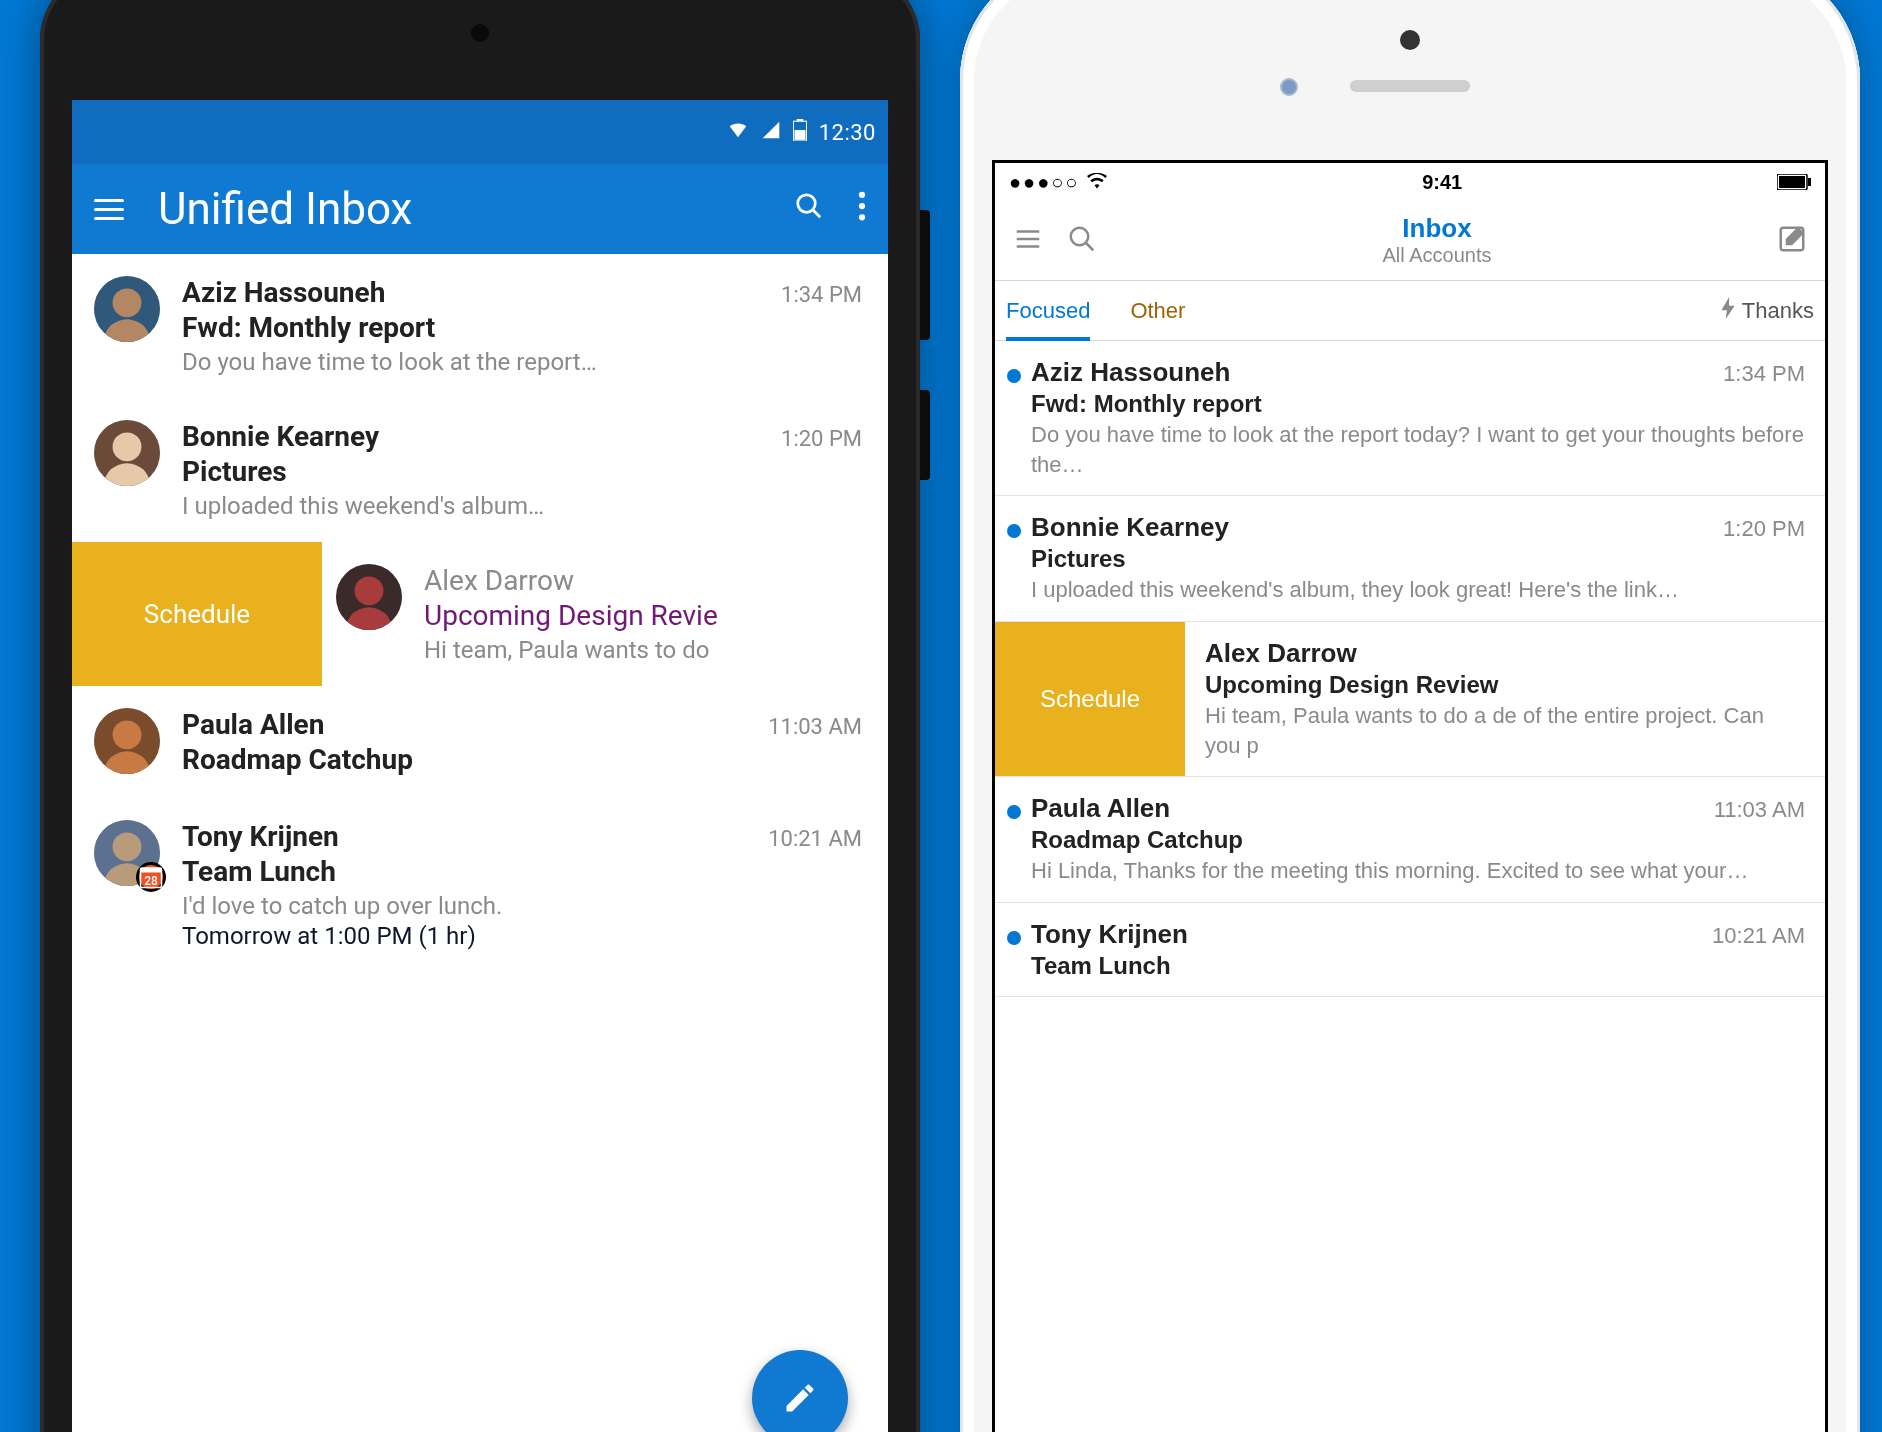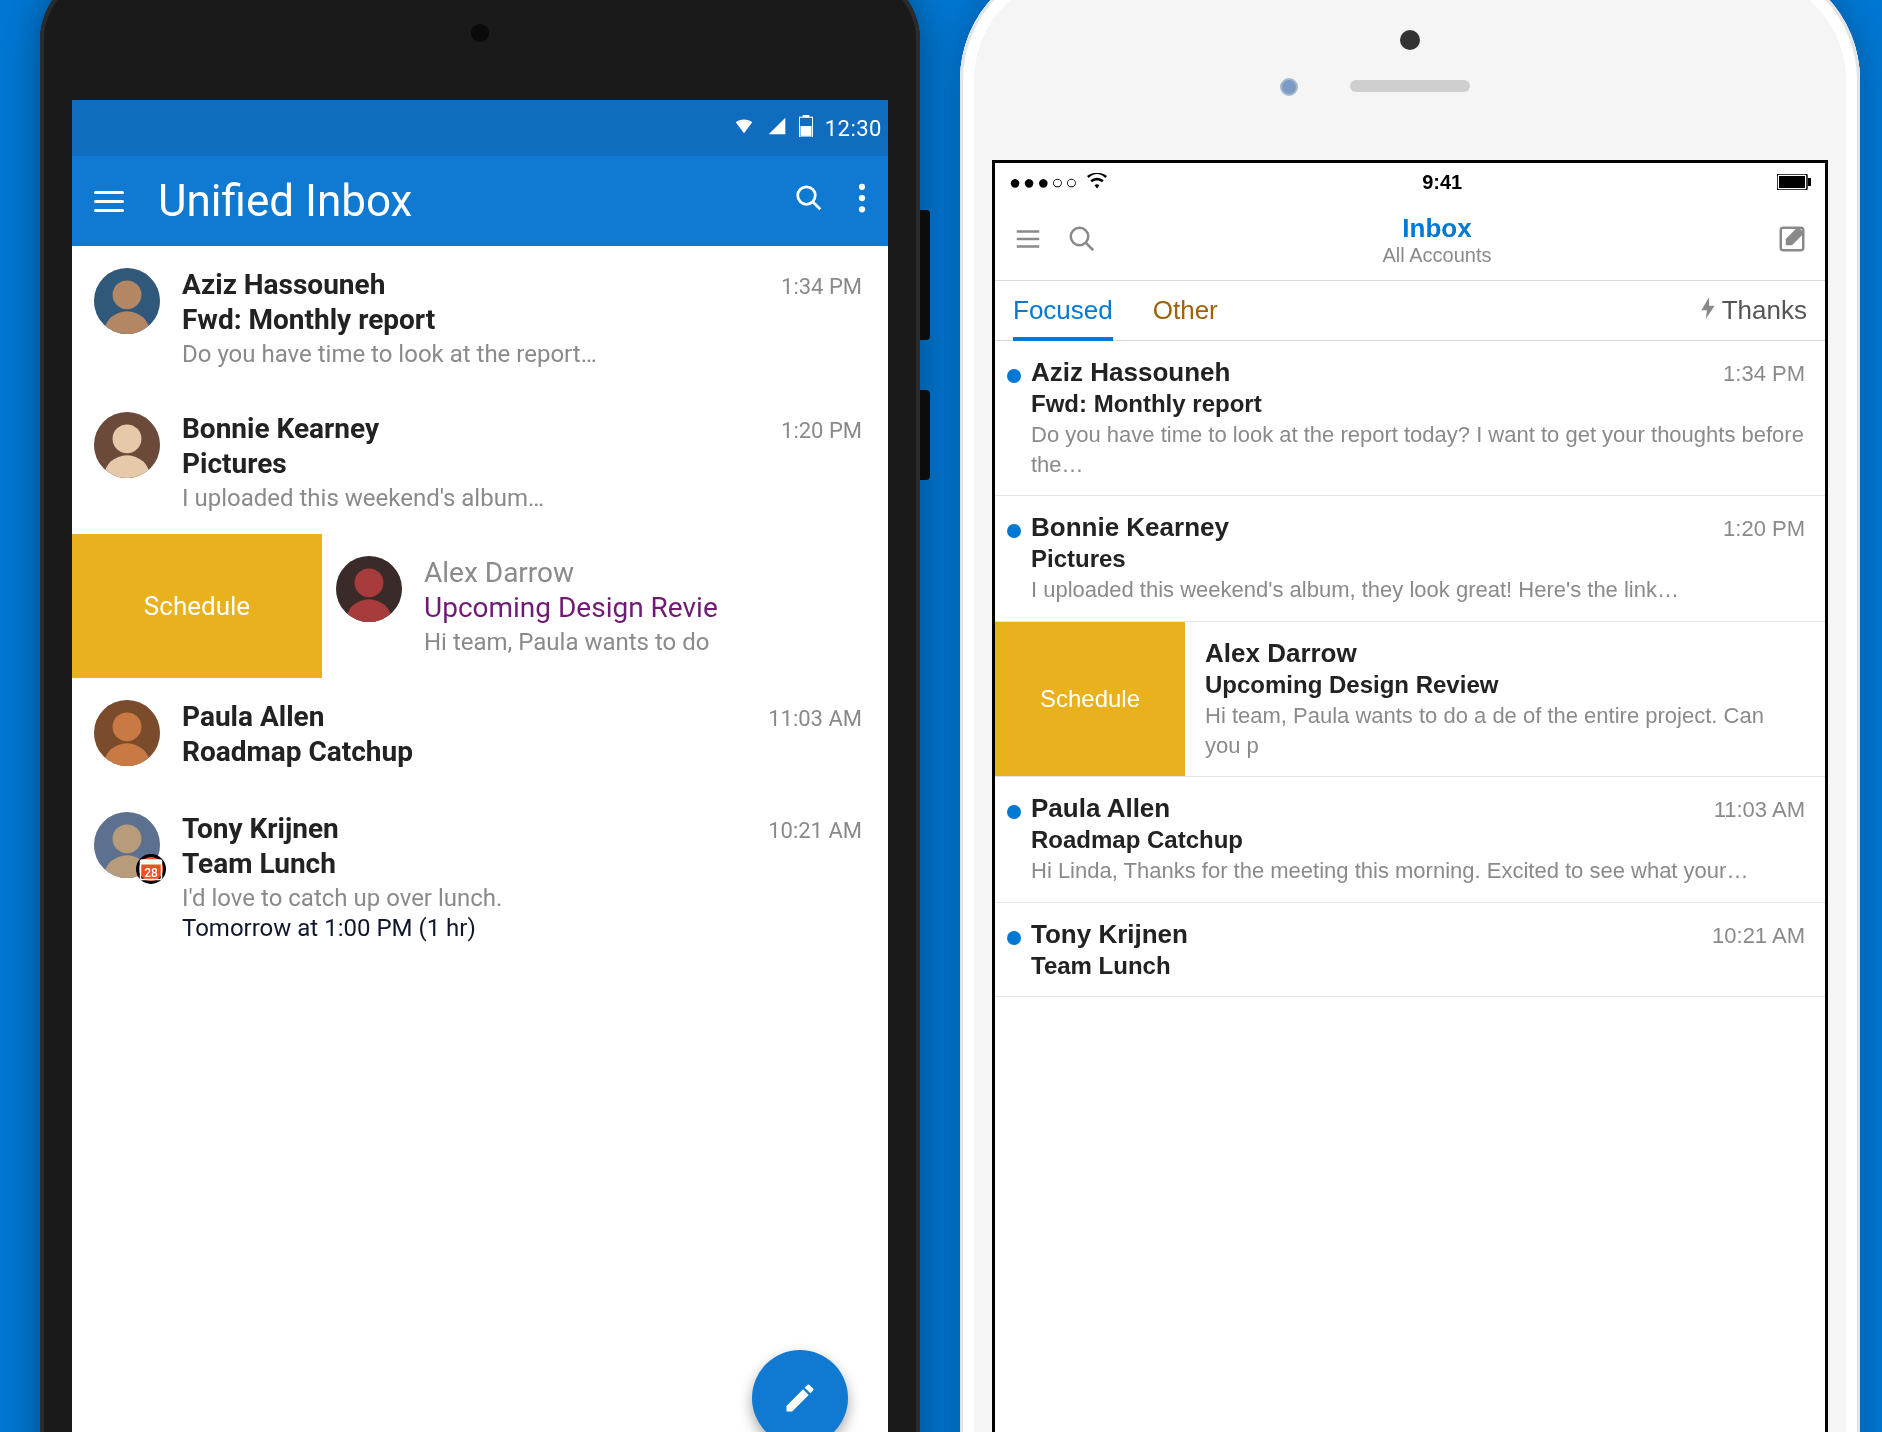--- a/index.html
+++ b/index.html
@@ -40,28 +40,28 @@
 
   .android-screen {
     width: 100%;
     height: 1380px;
     background: #fff;
     overflow: hidden;
     position: relative;
     font-family: Roboto, "Segoe UI", sans-serif;
   }
   .android-statusbar {
-    height: 56px;
+    height: 64px;
     background: #0f6cbf;
     color: #fff;
     display: flex;
     align-items: center;
     justify-content: flex-end;
     gap: 12px;
-    padding: 0 6px;
+    padding: 0 12px;
     font-size: 22px;
     letter-spacing: 0.5px;
   }
   .android-statusbar .clock{font-weight:400}
   .android-appbar {
     height: 90px;
     background: #1079d1;
     color: #fff;
     display: flex;
     align-items: center;
@@ -155,21 +155,21 @@
   .ios-navbar{
     height:80px;border-bottom:1px solid #d9d9d9;display:flex;align-items:center;padding:0 18px;gap:24px;
   }
   .ios-navbar .titles{flex:1;text-align:center;line-height:1.15}
   .ios-navbar .t1{color:#0078d4;font-size:26px;font-weight:600}
   .ios-navbar .t2{color:#8a8a8a;font-size:20px}
   .ios-icon{color:#8a8a8a}
   .ios-icon svg{width:30px;height:30px;stroke:#8a8a8a;fill:none;stroke-width:2}
 
   .ios-tabs{
-    height:60px;border-bottom:1px solid #d9d9d9;display:flex;align-items:stretch;padding:0 18px;gap:40px;font-size:26px;justify-content:space-between;
+    height:60px;border-bottom:1px solid #d9d9d9;display:flex;align-items:stretch;padding:0 11px;gap:40px;font-size:22px;justify-content:space-between;
   }
   .ios-tab{display:flex;align-items:center;color:#a16207;position:relative}
   .ios-tab.active{color:#0078d4}
   .ios-tab.active::after{content:"";position:absolute;left:0;right:0;bottom:-1px;height:4px;background:#0078d4}
   .ios-filter{margin-left:auto;display:flex;align-items:center;gap:6px;color:#555}
   .i-item{
     border-bottom:1px solid #e4e4e4;padding:16px 20px 16px 36px;display:flex;gap:14px;position:relative;
   }
   .i-dot{position:absolute;left:12px;top:28px;width:14px;height:14px;border-radius:50%;background:#0078d4}
   .i-body{flex:1;min-width:0}

